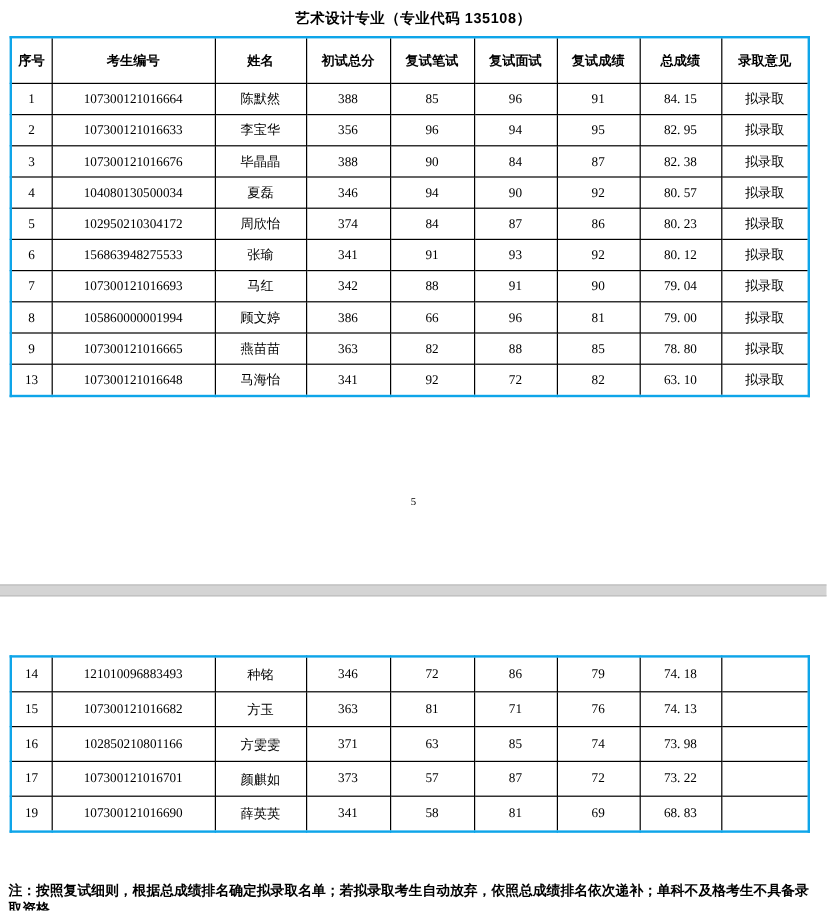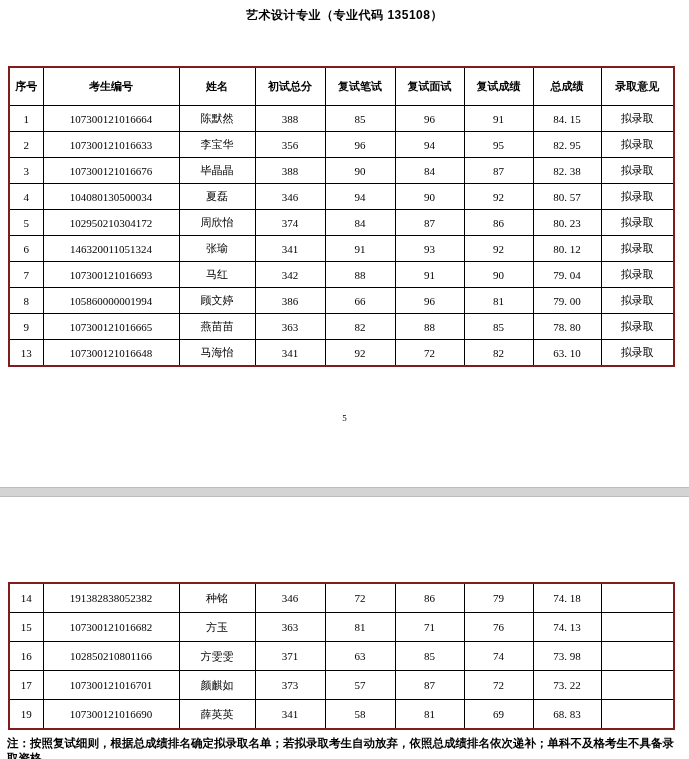--- a/index.html
+++ b/index.html
@@ -26,22 +26,21 @@
     font-weight: bold;
     font-size: 12px;
     letter-spacing: 0.5px;
   }
   table.score-table {
     position: absolute;
     left: 8px;
     width: 665px;
     border-collapse: collapse;
     table-layout: fixed;
-    border: 2px solid #7f1d1d;
-    margin-top: 36px;
+    border: 2px solid #0ea5e9;
   }
   #table-page1 { top: 30px; }
   #table-page2 { top: 546px; }
   table.score-table th,
   table.score-table td {
     border: 1px solid #000000;
     text-align: center;
     vertical-align: middle;
     padding: 0;
     overflow: hidden;
@@ -168,21 +167,21 @@
           <td>周欣怡</td>
           <td>374</td>
           <td>84</td>
           <td>87</td>
           <td>86</td>
           <td>80. 23</td>
           <td>拟录取</td>
         </tr>
         <tr>
           <td>6</td>
-          <td>146320011051324</td>
+          <td>156863948275533</td>
           <td>张瑜</td>
           <td>341</td>
           <td>91</td>
           <td>93</td>
           <td>92</td>
           <td>80. 12</td>
           <td>拟录取</td>
         </tr>
         <tr>
           <td>7</td>
@@ -243,21 +242,21 @@
       <col style="width:70px">
         <col style="width:70px">
         <col style="width:69px">
       <col style="width:69px">
         <col style="width:68px">
         <col style="width:73px">
     </colgroup>
   <tbody>
         <tr>
           <td>14</td>
-          <td>191382838052382</td>
+          <td>121010096883493</td>
           <td>种铭</td>
           <td>346</td>
           <td>72</td>
           <td>86</td>
           <td>79</td>
           <td>74. 18</td>
           <td></td>
         </tr>
         <tr>
           <td>15</td>

